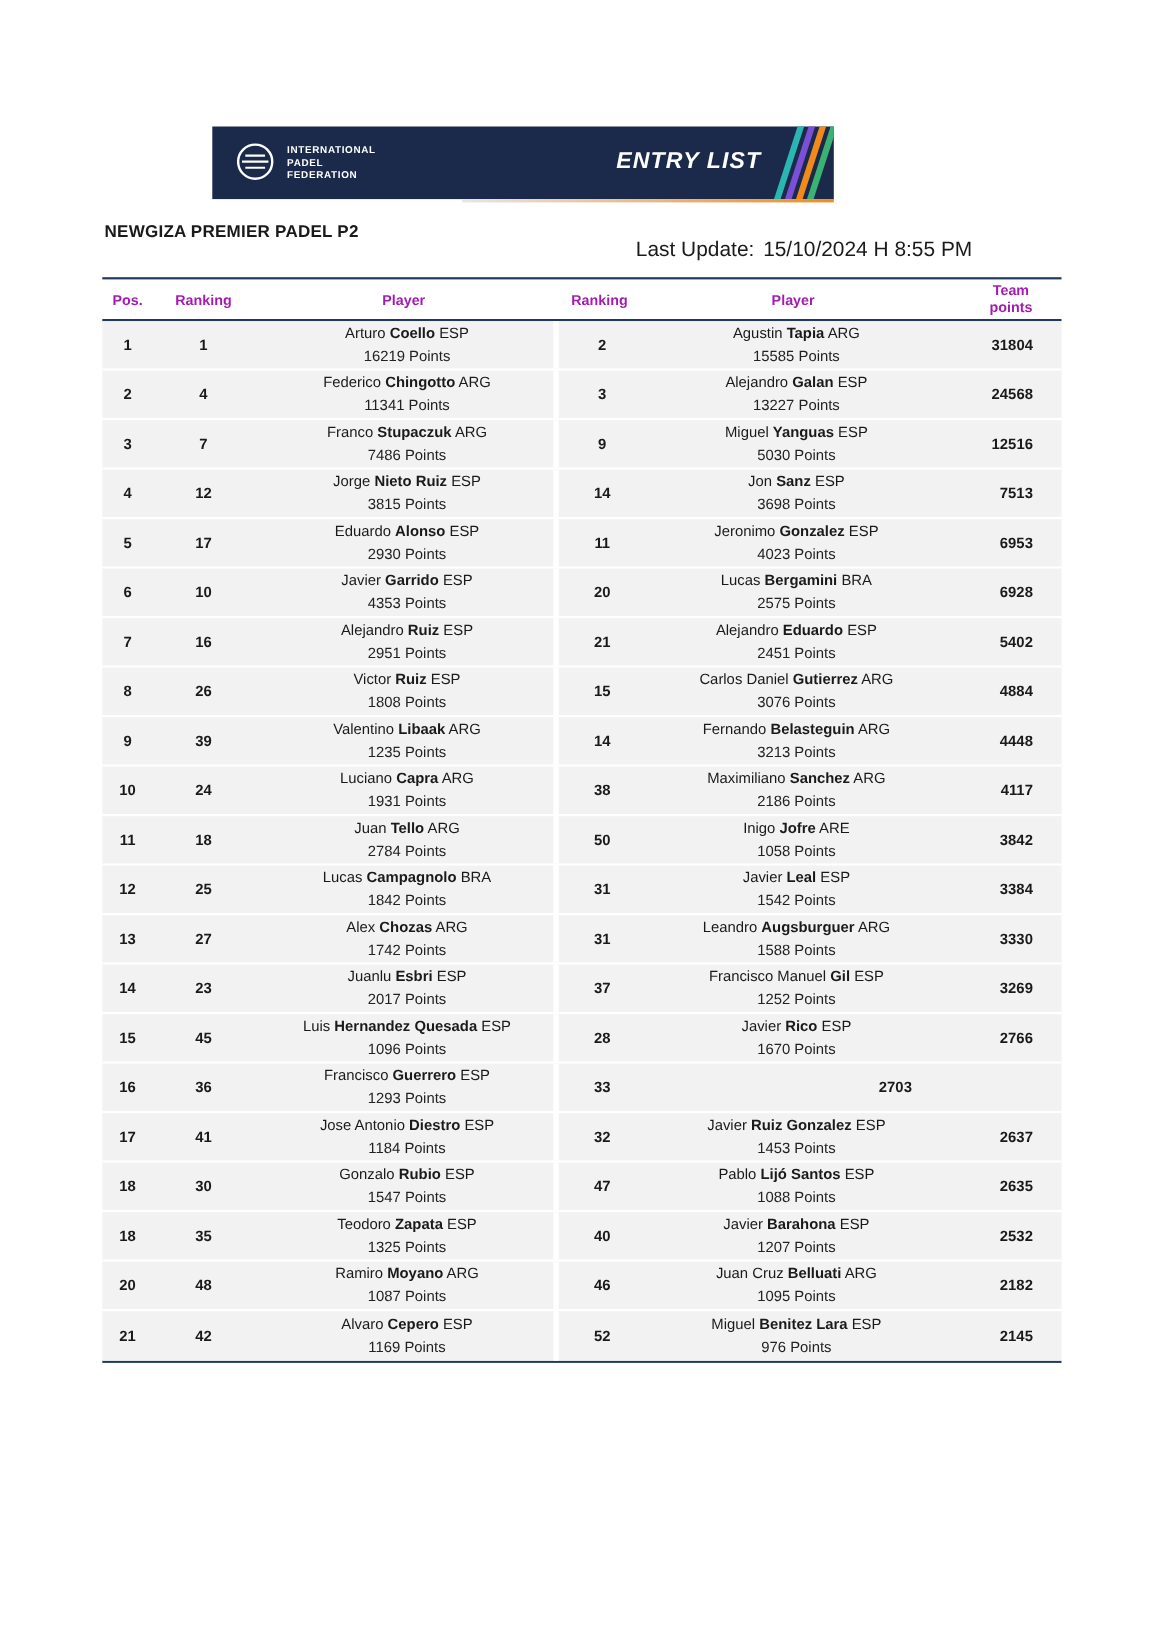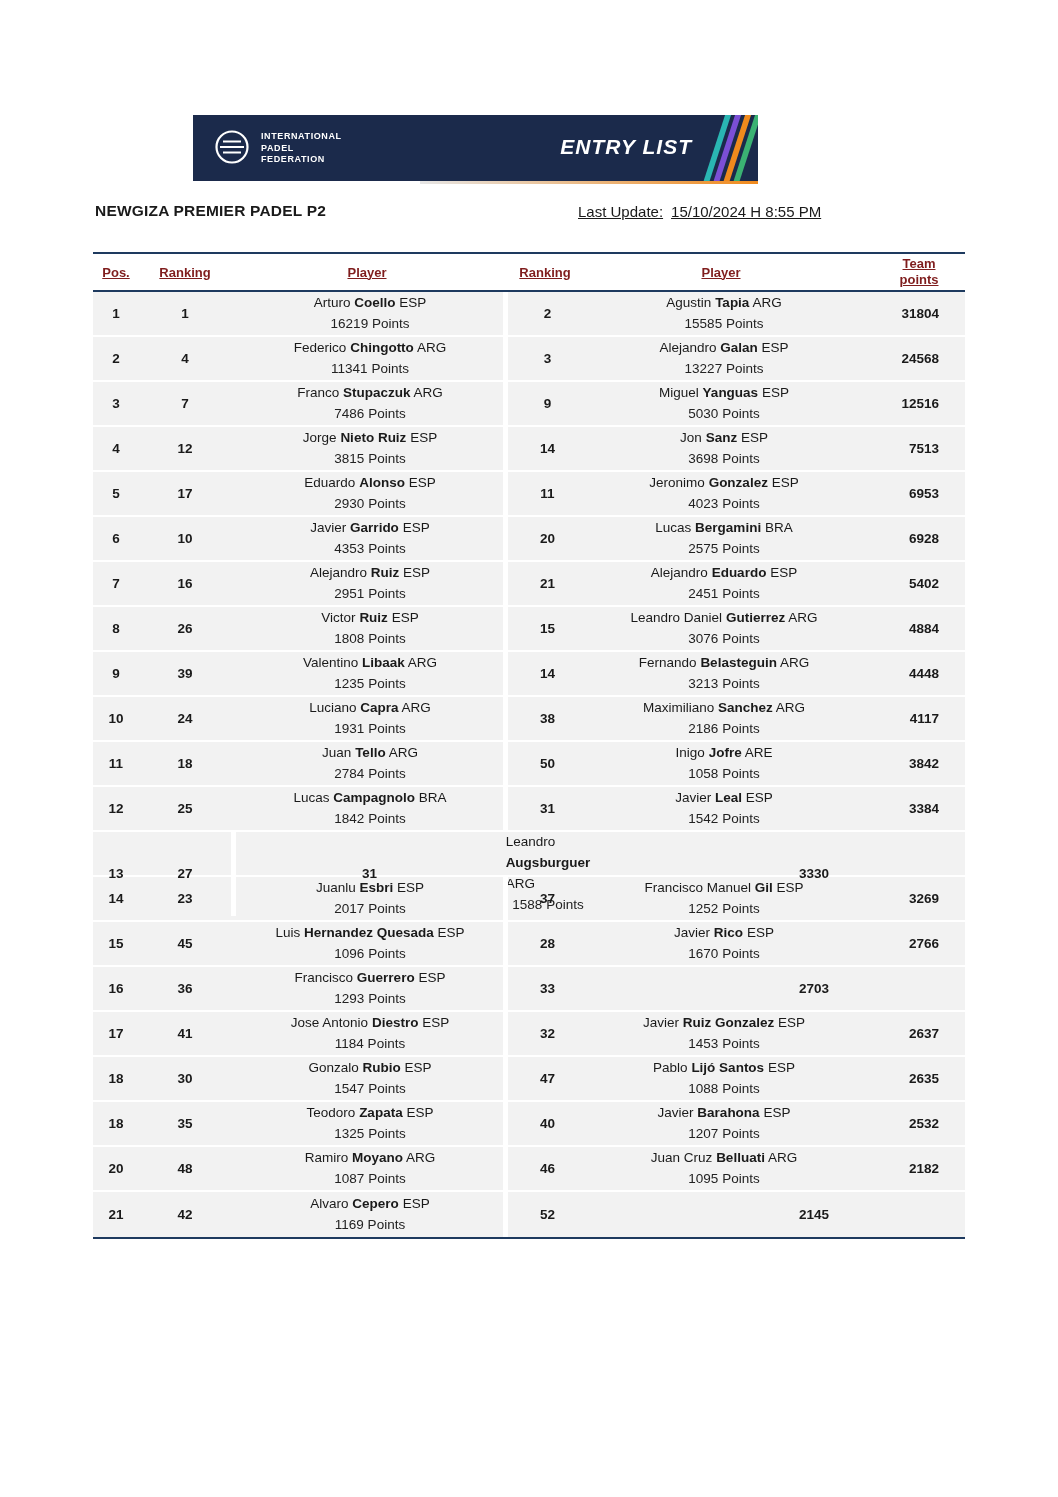--- a/index.html
+++ b/index.html
@@ -30,31 +30,30 @@
   .banner-underline {
     position:absolute; left:420px; top:181px; width:338px; height:3px;
     background:linear-gradient(to right, #e6e6e6, #f08a1d);
   }
 
   
   .doc-title {
     position:absolute; left:95px; top:202px;
     font-weight:bold; font-size:15.5px; letter-spacing:0.2px;
   }
-  .last-update { position:absolute; left:578px; top:203px; font-size:15px;text-decoration:underline; }
+  .last-update { position:absolute; left:578px; top:217px; font-size:19px; }
   .last-update .val { margin-left:8px; }
 
   
   .entry-table { position:absolute; left:93px; top:252px; width:872px; }
   .grid { display:grid; grid-template-columns:46px 92px 272px 84px 268px 110px; }
   .thead {
     border-top:2px solid #1e3a5f; border-bottom:2px solid #1e3a5f;
-    height:40px; align-items:center; font-weight:bold; font-size:13px; color:#7f1d1d;
+    height:40px; align-items:center; font-weight:bold; font-size:13px; color:#a21caf;
     background:#ffffff;
-    text-decoration:underline;
   }
   .thead .hc { text-align:center; }
   .thead .hc.team-h { display:flex; }
   .thead .hc.team-h span { width:52px; margin-left:auto; margin-right:20px; text-align:center; line-height:1.25; }
   .tbody { border-bottom:2px solid #1e3a5f; }
   .row { height:45px; background:#f2f2f2; border-bottom:2px solid #ffffff; }
   .row:last-child { border-bottom:none; }
   .cell { display:flex; align-items:center; }
   .cell.num { justify-content:center; font-weight:bold; font-size:13.5px; }
   .cell.rank2 { border-left:5px solid #ffffff; }
@@ -214,21 +213,21 @@
 
   <div class="row grid">
     <div class="cell num pos">8</div>
     <div class="cell num r1">26</div>
     <div class="cell player p1">
       <div class="pname"><span class="first">Victor</span> <span class="last">Ruiz</span> <span class="country">ESP</span></div>
       <div class="ppoints">1808 Points</div>
     </div>
     <div class="cell num rank2 r2">15</div>
     <div class="cell player p2">
-      <div class="pname"><span class="first">Leandro Daniel</span> <span class="last">Gutierrez</span> <span class="country">ARG</span></div>
+      <div class="pname"><span class="first">Carlos Daniel</span> <span class="last">Gutierrez</span> <span class="country">ARG</span></div>
       <div class="ppoints">3076 Points</div>
     </div>
     <div class="cell team">4884</div>
   </div>
 
   <div class="row grid">
     <div class="cell num pos">9</div>
     <div class="cell num r1">39</div>
     <div class="cell player p1">
       <div class="pname"><span class="first">Valentino</span> <span class="last">Libaak</span> <span class="country">ARG</span></div>
@@ -283,20 +282,24 @@
     <div class="cell player p2">
       <div class="pname"><span class="first">Javier</span> <span class="last">Leal</span> <span class="country">ESP</span></div>
       <div class="ppoints">1542 Points</div>
     </div>
     <div class="cell team">3384</div>
   </div>
 
   <div class="row grid">
     <div class="cell num pos">13</div>
     <div class="cell num r1">27</div>
+    <div class="cell player p1">
+      <div class="pname"><span class="first">Alex</span> <span class="last">Chozas</span> <span class="country">ARG</span></div>
+      <div class="ppoints">1742 Points</div>
+    </div>
     <div class="cell num rank2 r2">31</div>
     <div class="cell player p2">
       <div class="pname"><span class="first">Leandro</span> <span class="last">Augsburguer</span> <span class="country">ARG</span></div>
       <div class="ppoints">1588 Points</div>
     </div>
     <div class="cell team">3330</div>
   </div>
 
   <div class="row grid">
     <div class="cell num pos">14</div>
@@ -400,16 +403,20 @@
   </div>
 
   <div class="row grid">
     <div class="cell num pos">21</div>
     <div class="cell num r1">42</div>
     <div class="cell player p1">
       <div class="pname"><span class="first">Alvaro</span> <span class="last">Cepero</span> <span class="country">ESP</span></div>
       <div class="ppoints">1169 Points</div>
     </div>
     <div class="cell num rank2 r2">52</div>
+    <div class="cell player p2">
+      <div class="pname"><span class="first">Miguel</span> <span class="last">Benitez Lara</span> <span class="country">ESP</span></div>
+      <div class="ppoints">976 Points</div>
+    </div>
     <div class="cell team">2145</div>
   </div>
 </div>
 </div>
 
 </body></html>

